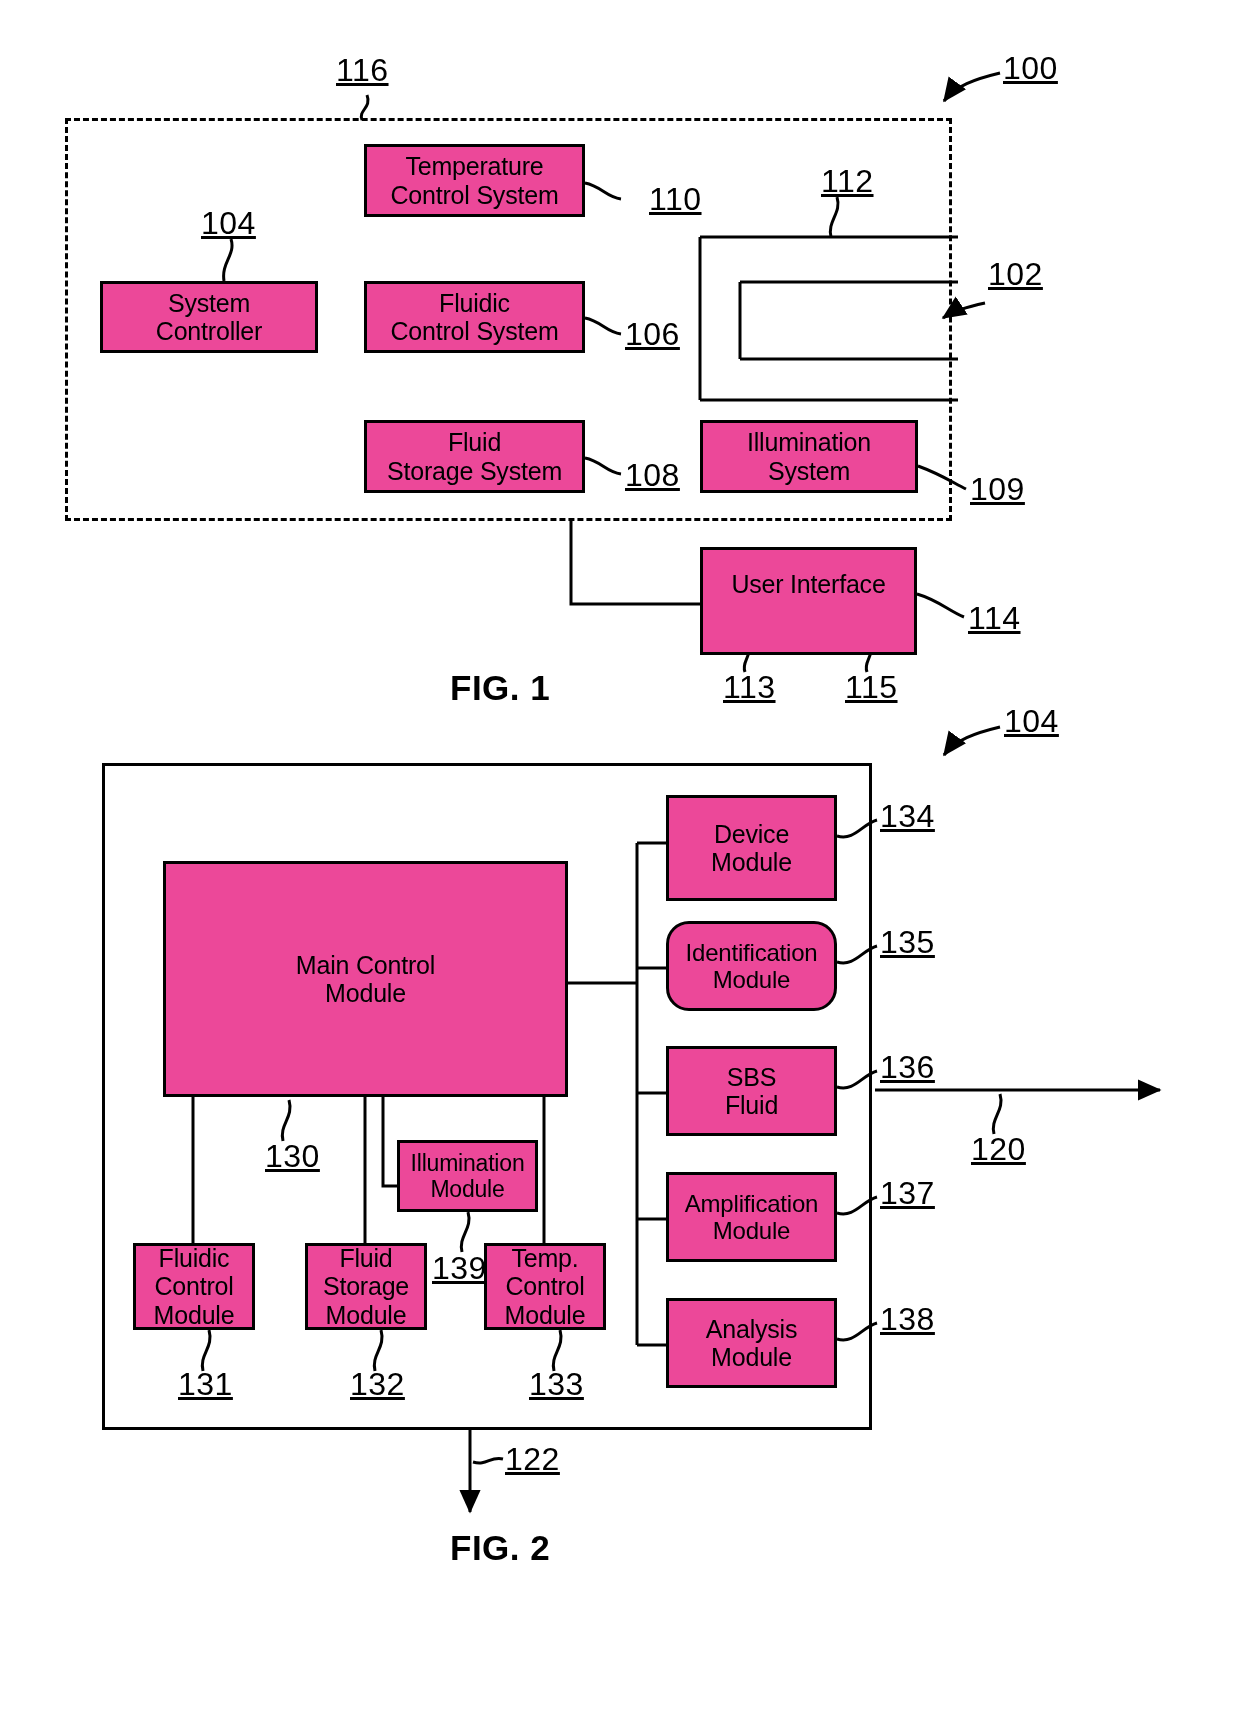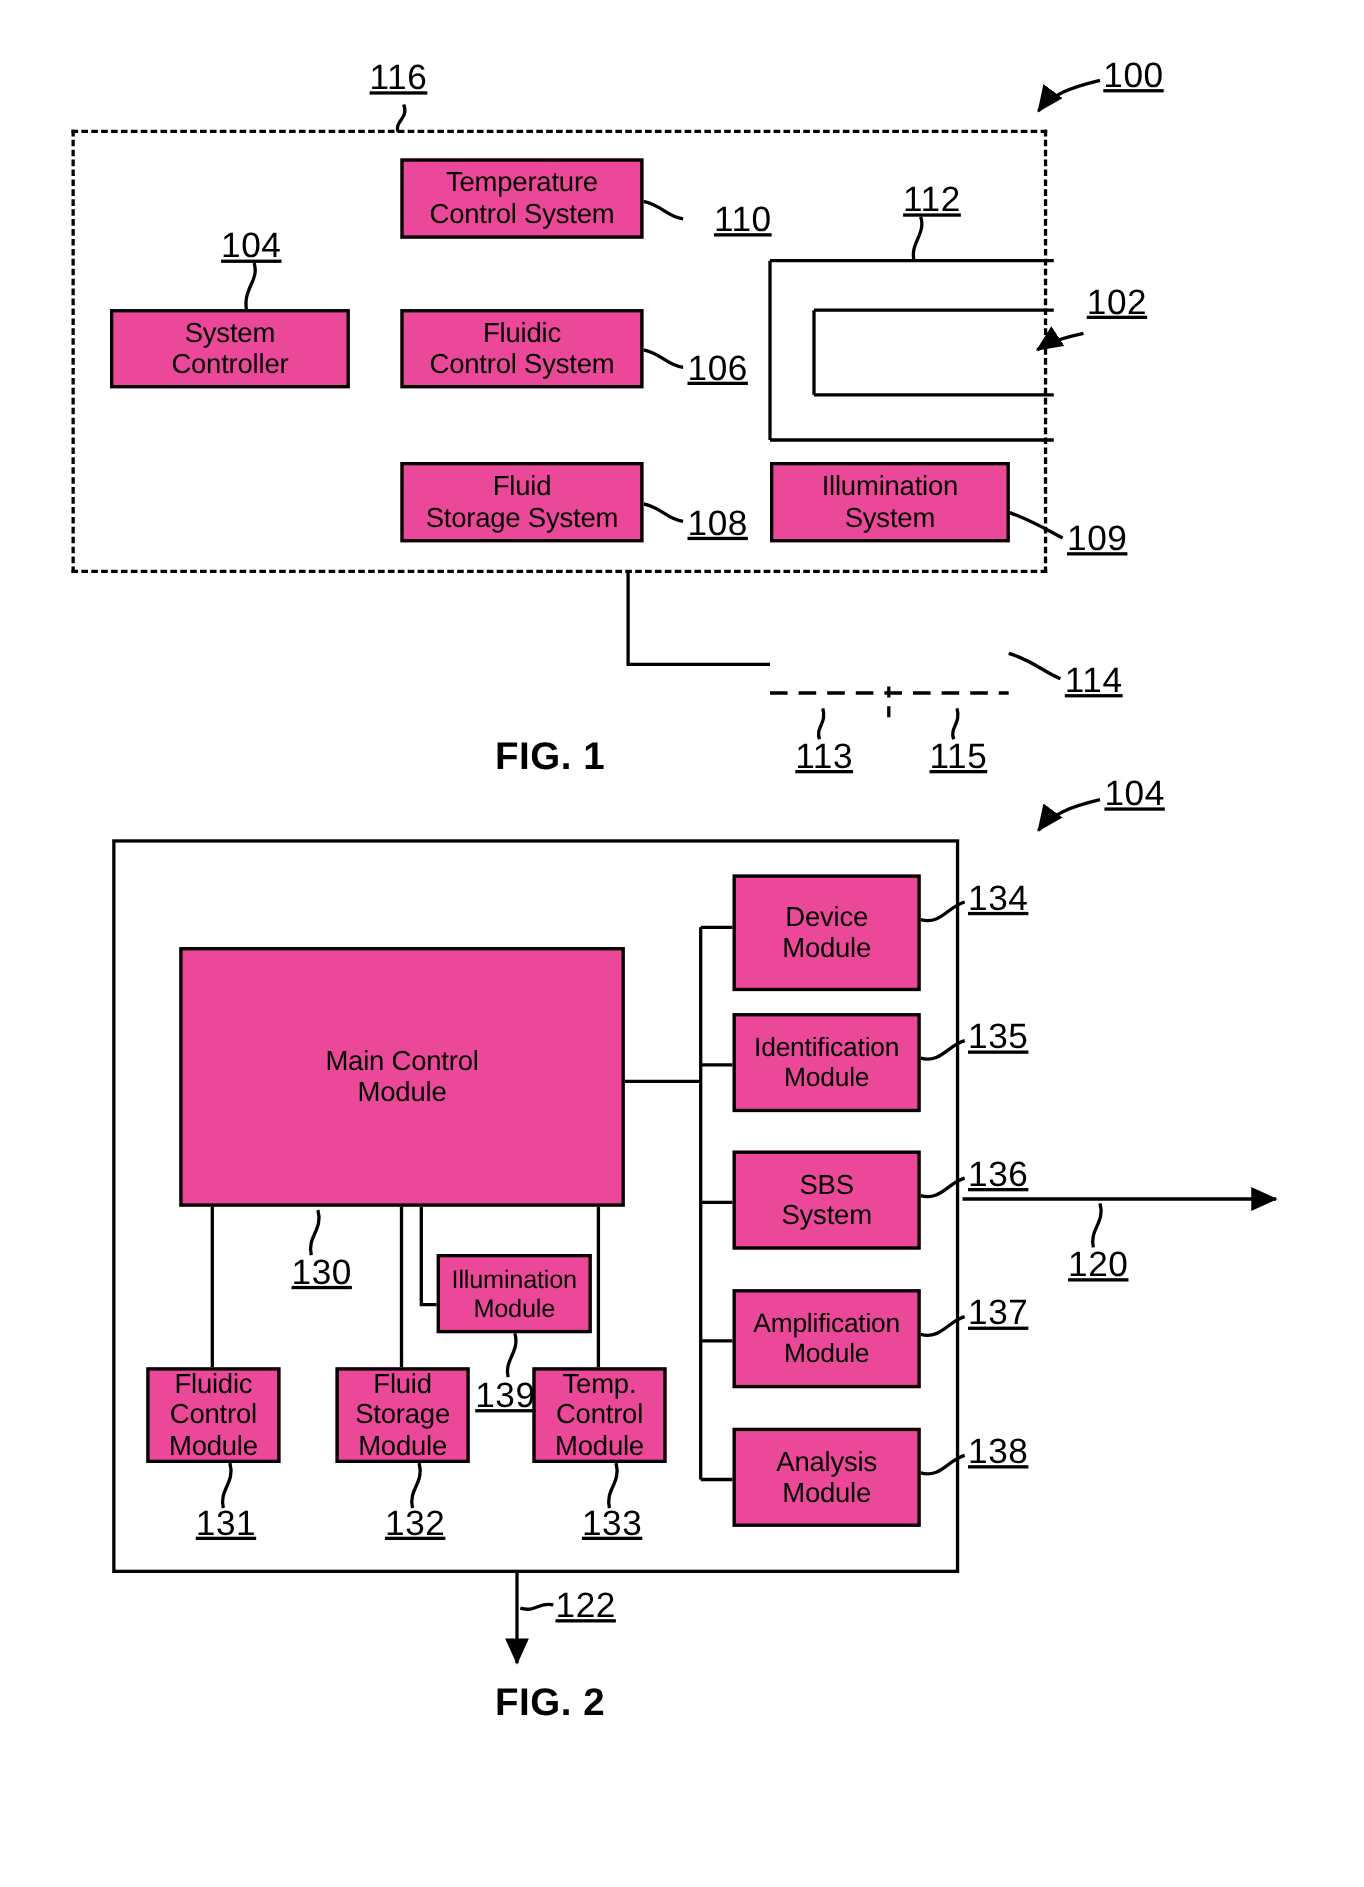--- a/index.html
+++ b/index.html
@@ -175,20 +175,22 @@
 
   <div class="node" style="left:364px; top:281px; width:221px; height:72px;">Fluidic
 Control System</div>
 
   <div class="node" style="left:364px; top:420px; width:221px; height:73px;">Fluid
 Storage System</div>
 
   <div class="node" style="left:700px; top:420px; width:218px; height:73px;">Illumination
 System</div>
 
+  <div class="node" style="left:700px; top:547px; width:217px; height:108px;
+              align-items:flex-start; padding-top:20px;">User Interface</div>
 
   <span class="ref" style="left:336px; top:52px;">116</span>
   <span class="ref" style="left:1003px; top:50px;">100</span>
   <span class="ref" style="left:201px; top:205px;">104</span>
   <span class="ref" style="left:625px; top:181px;margin-left:24px;">110</span>
   <span class="ref" style="left:821px; top:163px;">112</span>
   <span class="ref" style="left:625px; top:316px;">106</span>
   <span class="ref" style="left:988px; top:256px;">102</span>
   <span class="ref" style="left:625px; top:457px;">108</span>
   <span class="ref" style="left:970px; top:471px;">109</span>
@@ -214,25 +216,25 @@
 Storage
 Module</div>
 
   <div class="node" style="left:484px; top:1243px; width:122px; height:87px;">Temp.
 Control
 Module</div>
 
   <div class="node" style="left:666px; top:795px; width:171px; height:106px;">Device
 Module</div>
 
-  <div class="node" style="left:666px; top:921px; width:171px; height:90px; font-size:24px;">Identification
+  <div class="node" style="left:666px; top:921px; width:171px; height:90px; font-size:24px;border-radius:23px;">Identification
 Module</div>
 
   <div class="node" style="left:666px; top:1046px; width:171px; height:90px;">SBS
-System</div>
+Fluid</div>
 
   <div class="node" style="left:666px; top:1172px; width:171px; height:90px; font-size:24px;">Amplification
 Module</div>
 
   <div class="node" style="left:666px; top:1298px; width:171px; height:90px;">Analysis
 Module</div>
 
   <span class="ref" style="left:1004px; top:703px;">104</span>
   <span class="ref" style="left:880px; top:798px;">134</span>
   <span class="ref" style="left:880px; top:924px;text-align:center;">135</span>

